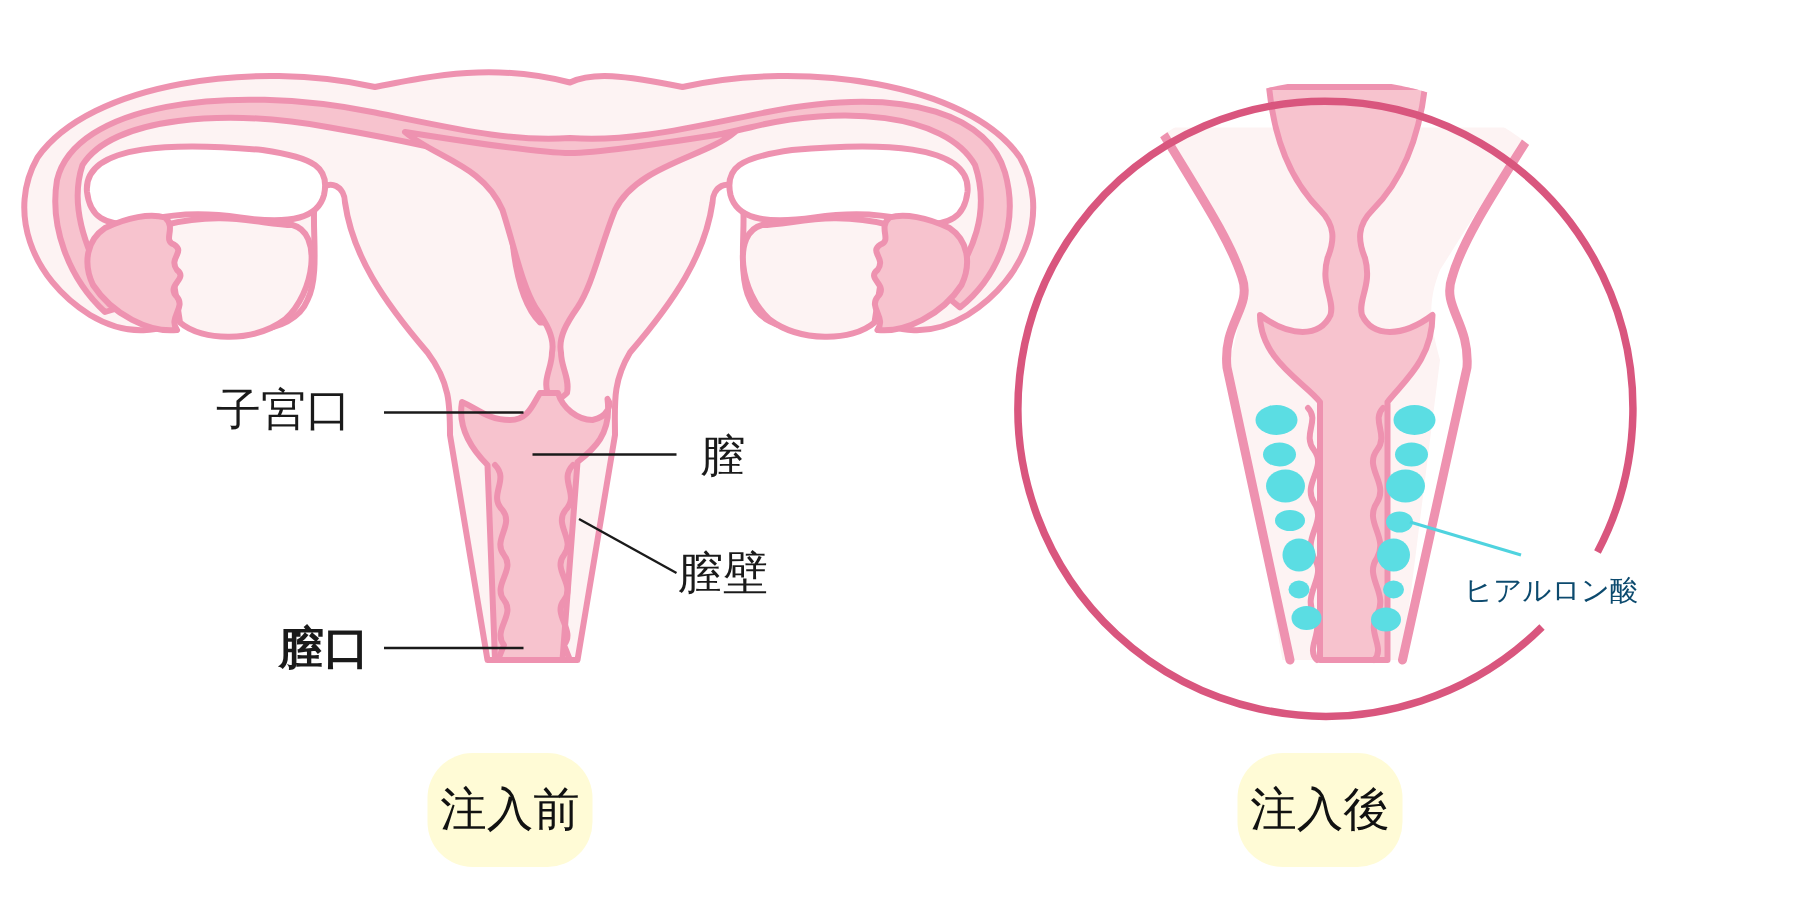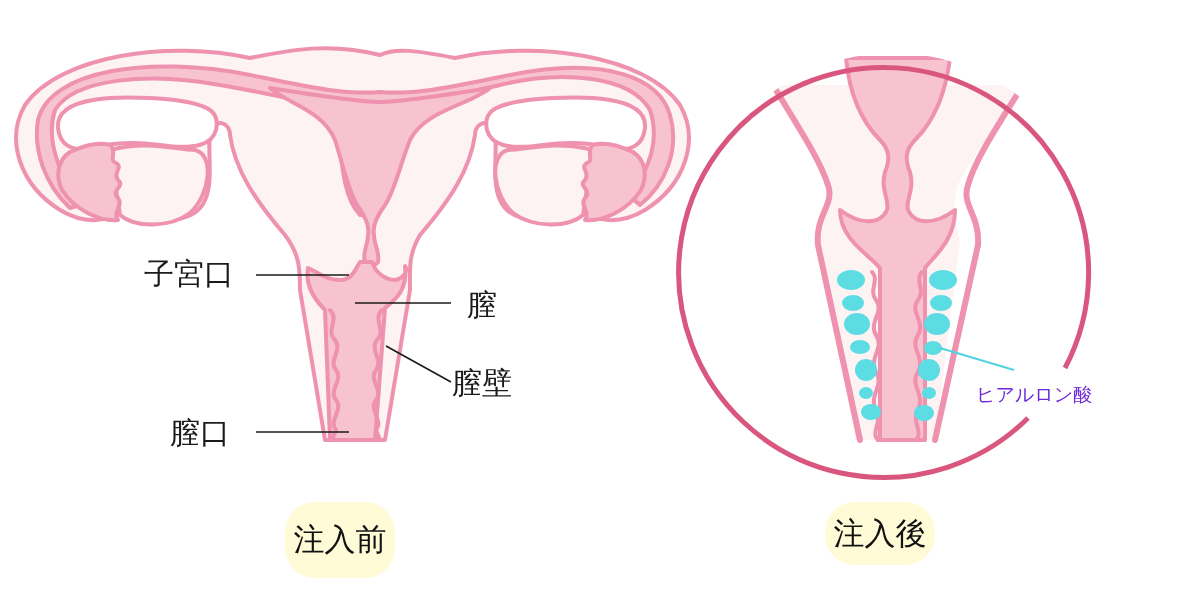--- a/index.html
+++ b/index.html
@@ -1,20 +1,20 @@
 <!DOCTYPE html>
 <html><head>
 <meta charset="utf-8">
 <style>
   html, body { margin:0; padding:0; background:#ffffff; }
   body { width:1200px; height:600px; position:relative; overflow:hidden;
          font-family:"DejaVu Sans", "Liberation Sans", sans-serif; }
   #art { position:absolute; left:0; top:0; width:1200px; height:600px; }
   .lbl { position:absolute; font-size:30px; color:#1a1a1a; line-height:1; white-space:nowrap; }
-  .ha  { position:absolute; font-size:19px; color:#6d28d9; line-height:1; white-space:nowrap;font-family:Liberation Serif, serif; }
+  .ha  { position:absolute; font-size:19px; color:#0c4a6e; line-height:1; white-space:nowrap;font-family:Liberation Serif, serif; }
   .badge { position:absolute; background:#fffbd6; border-radius:30px;
            font-size:31px; color:#111; display:flex; align-items:center; justify-content:center; }
 </style>
 </head>
 <body>
 
 <svg id="art" viewBox="0 0 1200 600" xmlns="http://www.w3.org/2000/svg">
 
   <g stroke="#ee92b0" stroke-width="4" stroke-linejoin="round" stroke-linecap="round">
 
@@ -100,17 +100,17 @@
     <ellipse cx="924" cy="413" rx="10" ry="8"></ellipse>
   </g>
 
   <path fill="none" stroke="#d9567e" stroke-width="5" d="M1028,418 A205,205 0 1,1 1065,368"></path>
   <line x1="940" y1="348" x2="1014" y2="370" stroke="#4fd3df" stroke-width="2"></line>
 </svg>
 
 <div class="lbl" style="left:144px;top:259px;">子宮口</div>
 <div class="lbl" style="left:467px;top:290px;">膣</div>
 <div class="lbl" style="left:452px;top:368px;">膣壁</div>
-<div class="lbl" style="left:170px;top:418px;">膣口</div>
+<div class="lbl" style="left:186px;top:418px;font-weight:bold;">膣口</div>
 <div class="ha" style="left:976px;top:385px;">ヒアルロン酸</div>
 
 <div class="badge" style="left:285px;top:502px;width:110px;height:76px;">注入前</div>
-<div class="badge" style="left:825px;top:502px;width:110px;height:63px;">注入後</div>
+<div class="badge" style="left:825px;top:502px;width:110px;height:76px;">注入後</div>
 
 </body></html>

